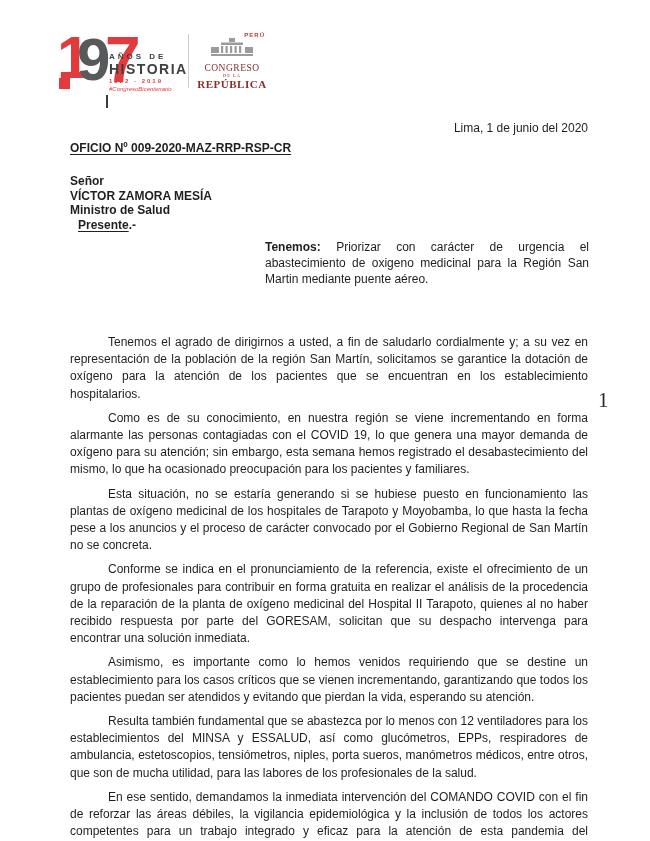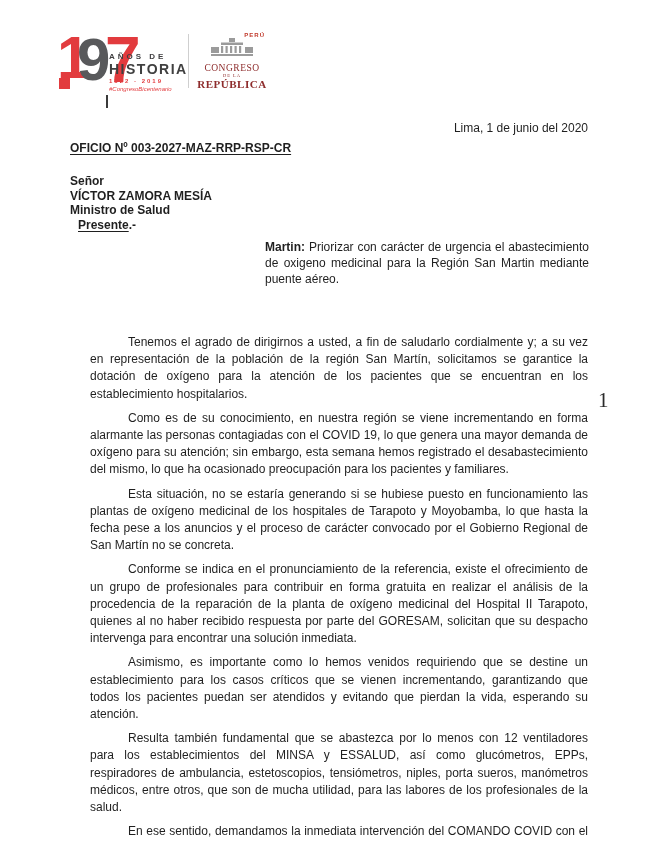--- a/index.html
+++ b/index.html
@@ -58,21 +58,21 @@
   .presente-underlined { text-decoration: underline; text-underline-offset: 2px; padding-left: 8px; }
 
   
   .subject-block { position: absolute; left: 265px; top: 240px; width: 324px;
                    font-size: 12px; line-height: 15.8px; text-align: justify; }
   .subject-block .lbl { font-weight: bold; }
 
   
   .body-block { position: absolute; left: 70px; top: 334px; width: 518px;
                 font-size: 12px; line-height: 17.2px; text-align: justify; }
-  .body-block p { text-indent: 38px; margin-bottom: 7px; margin-left: 20px; }
+  .body-block p { text-indent: 38px; margin-bottom: 7px; }
 
   
   .page-marker { position: absolute; left: 598px; top: 388px;
                  font-family: "Liberation Serif", serif; font-size: 21px; color: #2a2a2a; }
 </style>
 </head>
 <body>
 
 <div class="page">
 
@@ -118,32 +118,32 @@
       <div class="seal-dela">DE LA</div>
       <div class="seal-name3">REPÚBLICA</div>
     </div>
   </div>
 
   <div class="stray-mark"></div>
 
   <div class="date-line">Lima, 1 de junio del 2020</div>
 
   <div class="oficio-line">
-    <span>OFICIO Nº 003-2027-MAZ-RRP-RSP-CR</span>
+    <span>OFICIO Nº 009-2020-MAZ-RRP-RSP-CR</span>
   </div>
 
   <div class="recipient">
     <div>Señor</div>
     <div>VÍCTOR ZAMORA MESÍA</div>
     <div>Ministro de Salud</div>
     <div><span class="presente-underlined">Presente</span><span>.-</span></div>
   </div>
 
   <div class="subject-block">
-    <p><span class="lbl">Martin:</span><span> Priorizar con carácter de urgencia el abastecimiento de oxigeno medicinal para la Región San Martin mediante puente aéreo.</span></p>
+    <p><span class="lbl">Tenemos:</span><span> Priorizar con carácter de urgencia el abastecimiento de oxigeno medicinal para la Región San Martin mediante puente aéreo.</span></p>
   </div>
 
   <div class="body-block">
     <p>Tenemos el agrado de dirigirnos a usted, a fin de saludarlo cordialmente y; a su vez en representación de la población de la región San Martín, solicitamos se garantice la dotación de oxígeno para la atención de los pacientes que se encuentran en los establecimiento hospitalarios.</p>
     <p>Como es de su conocimiento, en nuestra región se viene incrementando en forma alarmante las personas contagiadas con el COVID 19, lo que genera una mayor demanda de oxígeno para su atención; sin embargo, esta semana hemos registrado el desabastecimiento del mismo, lo que ha ocasionado preocupación para los pacientes y familiares.</p>
     <p>Esta situación, no se estaría generando si se hubiese puesto en funcionamiento las plantas de oxígeno medicinal de los hospitales de Tarapoto y Moyobamba, lo que hasta la fecha pese a los anuncios y el proceso de carácter convocado por el Gobierno Regional de San Martín no se concreta.</p>
     <p>Conforme se indica en el pronunciamiento de la referencia, existe el ofrecimiento de un grupo de profesionales para contribuir en forma gratuita en realizar el análisis de la procedencia de la reparación de la planta de oxígeno medicinal del Hospital II Tarapoto, quienes al no haber recibido respuesta por parte del GORESAM, solicitan que su despacho intervenga para encontrar una solución inmediata.</p>
     <p>Asimismo, es importante como lo hemos venidos requiriendo que se destine un establecimiento para los casos críticos que se vienen incrementando, garantizando que todos los pacientes puedan ser atendidos y evitando que pierdan la vida, esperando su atención.</p>
     <p>Resulta también fundamental que se abastezca por lo menos con 12 ventiladores para los establecimientos del MINSA y ESSALUD, así como glucómetros, EPPs, respiradores de ambulancia, estetoscopios, tensiómetros, niples, porta sueros, manómetros médicos, entre otros, que son de mucha utilidad, para las labores de los profesionales de la salud.</p>
     <p>En ese sentido, demandamos la inmediata intervención del COMANDO COVID con el fin de reforzar las áreas débiles, la vigilancia epidemiológica y la inclusión de todos los actores competentes para un trabajo integrado y eficaz para la atención de esta pandemia del coronavirus; garantizando así la dotación de oxígeno para la región San Martín.</p>

